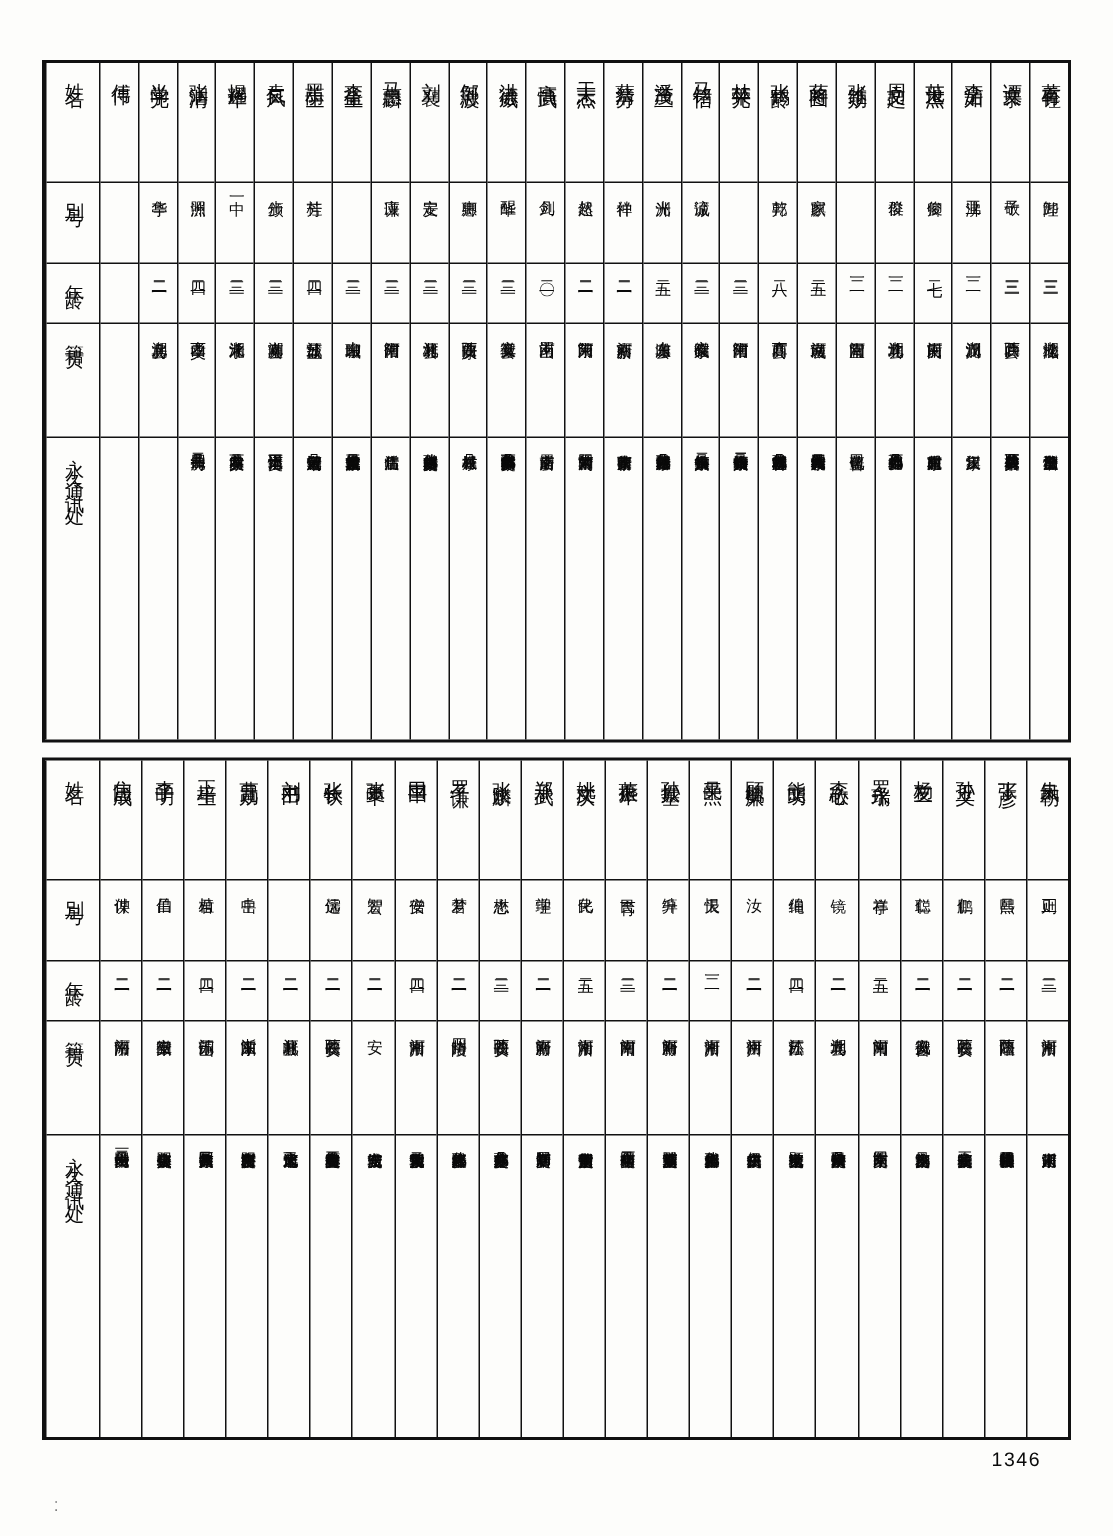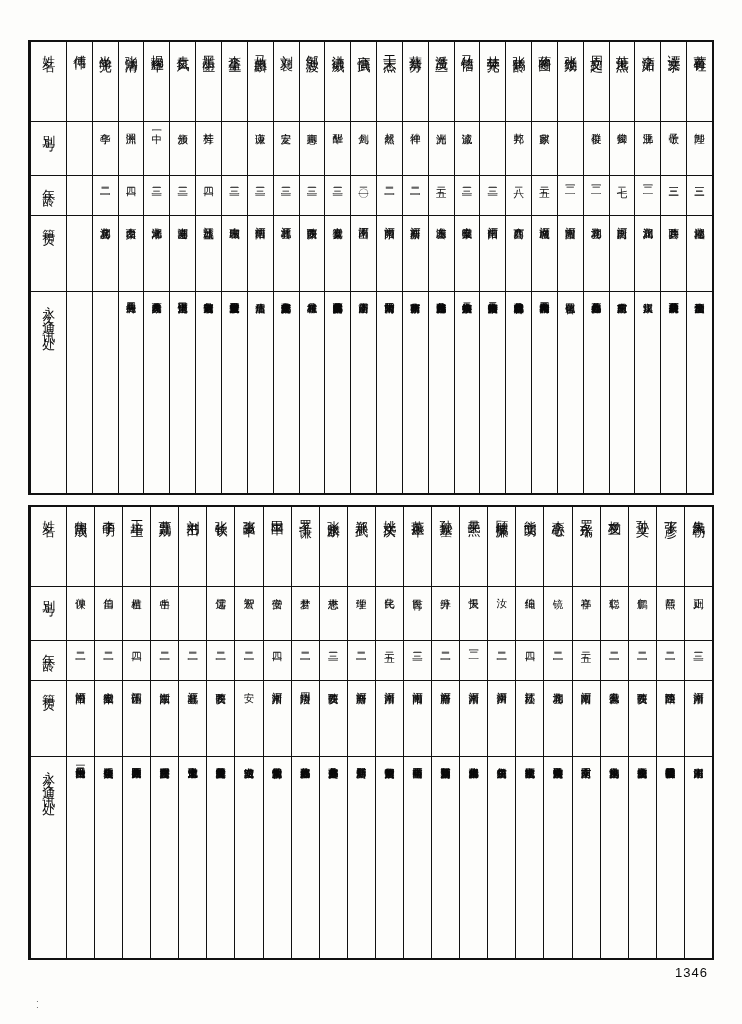--- a/index.html
+++ b/index.html
@@ -94,21 +94,21 @@
     text-orientation: upright;
     font-size: 10px;
     letter-spacing: 0px;
     line-height: 1.1;
     max-height: 100%;
     white-space: normal;
   }
 
   .page-number {
     position: absolute;
-    right: 34px;
+    right: 48px;
     bottom: 44px;
     font-size: 13px;
     font-family: "Liberation Sans", sans-serif;
     letter-spacing: 1px;
   }
   .spot {
     position: absolute;
     left: 36px;
     bottom: 14px;
     font-size: 9px;

